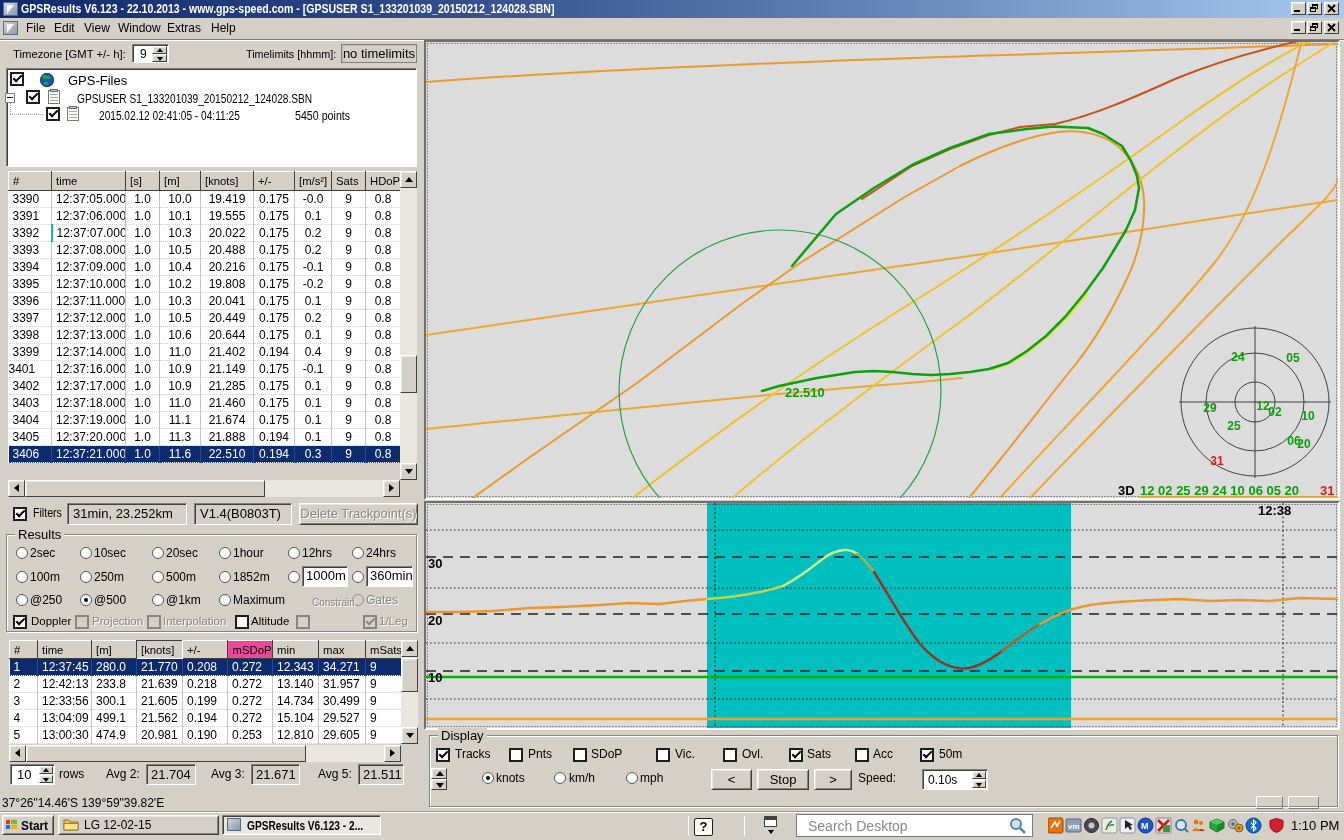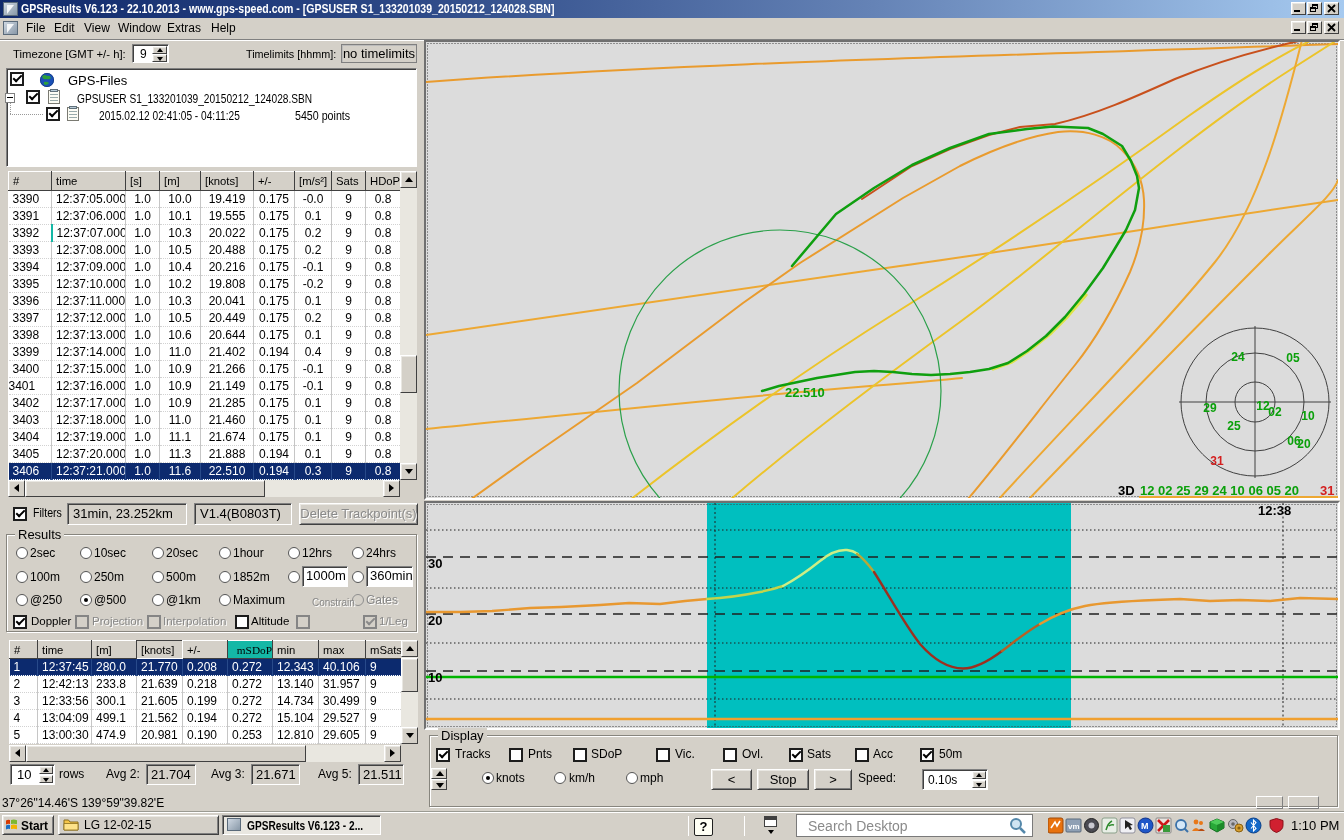--- a/index.html
+++ b/index.html
@@ -224,31 +224,20 @@
         <td style="text-align:left;padding-left:4px;border-right:1px solid #c6c6c6;border-bottom:1px dotted #d2d2d2;">12:37:14.000</td>
         <td style="text-align:center;border-right:1px solid #c6c6c6;border-bottom:1px dotted #d2d2d2;">1.0</td>
         <td style="text-align:center;border-right:1px solid #c6c6c6;border-bottom:1px dotted #d2d2d2;">11.0</td>
         <td style="text-align:center;border-right:1px solid #c6c6c6;border-bottom:1px dotted #d2d2d2;">21.402</td>
         <td style="text-align:center;border-right:1px solid #c6c6c6;border-bottom:1px dotted #d2d2d2;">0.194</td>
         <td style="text-align:center;border-right:1px solid #c6c6c6;border-bottom:1px dotted #d2d2d2;">0.4</td>
         <td style="text-align:center;border-right:1px solid #c6c6c6;border-bottom:1px dotted #d2d2d2;">9</td>
         <td style="text-align:center;border-right:1px solid #c6c6c6;border-bottom:1px dotted #d2d2d2;">0.8</td>
       </tr>
       <tr style="height:17px;">
-        <td style="text-align:left;padding-left:4px;border-right:1px solid #c6c6c6;border-bottom:1px dotted #d2d2d2;">3400</td>
-        <td style="text-align:left;padding-left:4px;border-right:1px solid #c6c6c6;border-bottom:1px dotted #d2d2d2;">12:37:15.000</td>
-        <td style="text-align:center;border-right:1px solid #c6c6c6;border-bottom:1px dotted #d2d2d2;">1.0</td>
-        <td style="text-align:center;border-right:1px solid #c6c6c6;border-bottom:1px dotted #d2d2d2;">10.9</td>
-        <td style="text-align:center;border-right:1px solid #c6c6c6;border-bottom:1px dotted #d2d2d2;">21.266</td>
-        <td style="text-align:center;border-right:1px solid #c6c6c6;border-bottom:1px dotted #d2d2d2;">0.175</td>
-        <td style="text-align:center;border-right:1px solid #c6c6c6;border-bottom:1px dotted #d2d2d2;">-0.1</td>
-        <td style="text-align:center;border-right:1px solid #c6c6c6;border-bottom:1px dotted #d2d2d2;">9</td>
-        <td style="text-align:center;border-right:1px solid #c6c6c6;border-bottom:1px dotted #d2d2d2;">0.8</td>
-      </tr>
-      <tr style="height:17px;">
         <td style="text-align:left;border-right:1px solid #c6c6c6;border-bottom:1px dotted #d2d2d2;">3401</td>
         <td style="text-align:left;padding-left:4px;border-right:1px solid #c6c6c6;border-bottom:1px dotted #d2d2d2;">12:37:16.000</td>
         <td style="text-align:center;border-right:1px solid #c6c6c6;border-bottom:1px dotted #d2d2d2;">1.0</td>
         <td style="text-align:center;border-right:1px solid #c6c6c6;border-bottom:1px dotted #d2d2d2;">10.9</td>
         <td style="text-align:center;border-right:1px solid #c6c6c6;border-bottom:1px dotted #d2d2d2;">21.149</td>
         <td style="text-align:center;border-right:1px solid #c6c6c6;border-bottom:1px dotted #d2d2d2;">0.175</td>
         <td style="text-align:center;border-right:1px solid #c6c6c6;border-bottom:1px dotted #d2d2d2;">-0.1</td>
         <td style="text-align:center;border-right:1px solid #c6c6c6;border-bottom:1px dotted #d2d2d2;">9</td>
         <td style="text-align:center;border-right:1px solid #c6c6c6;border-bottom:1px dotted #d2d2d2;">0.8</td>
       </tr>
@@ -388,34 +377,34 @@
       <col style="width:47px">
       <col style="width:36px">
     </colgroup>
     <tbody>
       <tr style="height:18px;">
         <th style="background:#d4d0c8;border:1px solid;border-color:#fff #404040 #404040 #fff;text-align:left;padding-left:4px;font-size:11.3px;">#</th>
         <th style="background:#d4d0c8;border:1px solid;border-color:#fff #404040 #404040 #fff;text-align:left;padding-left:4px;font-size:11.3px;">time</th>
         <th style="background:#d4d0c8;border:1px solid;border-color:#fff #404040 #404040 #fff;text-align:left;padding-left:4px;font-size:11.3px;">[m]</th>
         <th style="background:#d4d0c8;border:1px solid;border-color:#fff #404040 #404040 #fff;border-color:#404040 #fff #fff #404040;text-align:left;padding-left:4px;font-size:11.3px;">[knots]</th>
         <th style="background:#d4d0c8;border:1px solid;border-color:#fff #404040 #404040 #fff;text-align:left;padding-left:4px;font-size:11.3px;">+/-</th>
-        <th style="background:#14b8a6;border:1px solid;border-color:#fff #404040 #404040 #fff;text-align:right;padding-left:4px;font-size:11.3px;font-family:Liberation Serif, serif;">mSDoP</th>
+        <th style="background:#ec4899;border:1px solid;border-color:#fff #404040 #404040 #fff;text-align:center;padding-left:4px;font-size:11.3px;">mSDoP</th>
         <th style="background:#d4d0c8;border:1px solid;border-color:#fff #404040 #404040 #fff;text-align:left;padding-left:4px;font-size:11.3px;">min</th>
         <th style="background:#d4d0c8;border:1px solid;border-color:#fff #404040 #404040 #fff;text-align:left;padding-left:4px;font-size:11.3px;">max</th>
         <th style="background:#d4d0c8;border:1px solid;border-color:#fff #404040 #404040 #fff;text-align:left;padding-left:4px;font-size:11.3px;">mSats</th>
       </tr>
       <tr style="height:17px;background:#0c2a6e;color:#fff;">
         <td style="text-align:left;padding-left:4px;border-right:1px solid #284a8a;border-bottom:1px dotted #284a8a;">1</td>
         <td style="text-align:left;padding-left:4px;border-right:1px solid #284a8a;border-bottom:1px dotted #284a8a;">12:37:45</td>
         <td style="text-align:left;padding-left:4px;border-right:1px solid #284a8a;border-bottom:1px dotted #284a8a;">280.0</td>
         <td style="text-align:left;padding-left:4px;border-right:1px solid #284a8a;border-bottom:1px dotted #284a8a;">21.770</td>
         <td style="text-align:left;padding-left:4px;border-right:1px solid #284a8a;border-bottom:1px dotted #284a8a;">0.208</td>
         <td style="text-align:left;padding-left:4px;border-right:1px solid #284a8a;border-bottom:1px dotted #284a8a;">0.272</td>
         <td style="text-align:left;padding-left:4px;border-right:1px solid #284a8a;border-bottom:1px dotted #284a8a;">12.343</td>
-        <td style="text-align:left;padding-left:4px;border-right:1px solid #284a8a;border-bottom:1px dotted #284a8a;">40.106</td>
+        <td style="text-align:left;padding-left:4px;border-right:1px solid #284a8a;border-bottom:1px dotted #284a8a;">34.271</td>
         <td style="text-align:left;padding-left:4px;border-right:1px solid #284a8a;border-bottom:1px dotted #284a8a;">9</td>
       </tr>
       <tr style="height:17px;">
         <td style="text-align:left;padding-left:4px;border-right:1px solid #c6c6c6;border-bottom:1px dotted #d2d2d2;">2</td>
         <td style="text-align:left;padding-left:4px;border-right:1px solid #c6c6c6;border-bottom:1px dotted #d2d2d2;">12:42:13</td>
         <td style="text-align:left;padding-left:4px;border-right:1px solid #c6c6c6;border-bottom:1px dotted #d2d2d2;">233.8</td>
         <td style="text-align:left;padding-left:4px;border-right:1px solid #c6c6c6;border-bottom:1px dotted #d2d2d2;">21.639</td>
         <td style="text-align:left;padding-left:4px;border-right:1px solid #c6c6c6;border-bottom:1px dotted #d2d2d2;">0.218</td>
         <td style="text-align:left;padding-left:4px;border-right:1px solid #c6c6c6;border-bottom:1px dotted #d2d2d2;">0.272</td>
         <td style="text-align:left;padding-left:4px;border-right:1px solid #c6c6c6;border-bottom:1px dotted #d2d2d2;">13.140</td>

